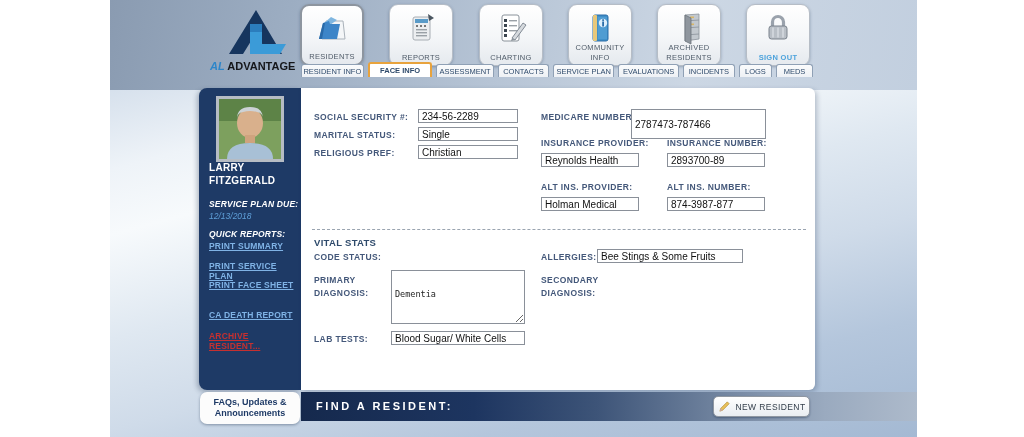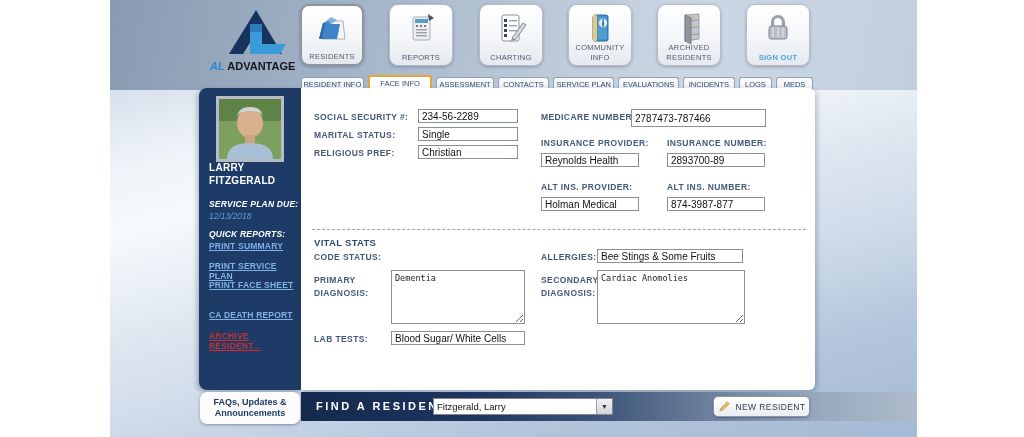--- a/index.html
+++ b/index.html
@@ -20,39 +20,39 @@
   
   .tool-btn { position:absolute; top:4px; width:64px; height:62px; border:1px solid #b6bdc6; border-radius:9px;
     background:linear-gradient(180deg,#ffffff 0%,#f4f6f8 55%,#e5e9ee 100%); box-shadow:0 1px 3px rgba(40,60,90,.35);
     display:flex; flex-direction:column; align-items:center; justify-content:flex-end; padding-bottom:3px; cursor:pointer; }
   .tool-btn.selected { border:2px solid #8d959f; }
   .tool-btn .ticon { position:absolute; top:5px; left:50%; transform:translateX(-50%); }
   .tool-btn .tlabel { font-size:7.5px; color:#4f5b68; text-align:center; line-height:1.25; letter-spacing:.3px; }
   .tool-btn .tlabel.signout { color:#4da3dc; font-weight:bold; }
 
   
-  .tabs { position:absolute; left:301px; top:75px; width:512px; height:15px; display:flex; gap:4px; align-items:flex-end; }
+  .tabs { position:absolute; left:301px; top:62px; width:512px; height:15px; display:flex; gap:4px; align-items:flex-end; }
   .tab { height:13px; background:linear-gradient(180deg,#fafbfc,#eef1f5); border:1px solid #8fa0b5; border-bottom:none;
     border-radius:3px 3px 0 0; font-size:7.5px; color:#2e4a6b; display:flex; align-items:center; justify-content:center; cursor:pointer; white-space:nowrap; }
-  .tab.active { height:15px; background:#fff; border:2px solid #E8A33D; border-bottom:none; font-weight:normal; }
+  .tab.active { height:15px; background:#fff; border:2px solid #E8A33D; border-bottom:none; font-weight:bold; }
 
   
   .sidebar { position:absolute; left:199px; top:88px; width:102px; height:302px; background:#1E3A66; border-radius:8px 0 0 8px; box-shadow:-2px 2px 5px rgba(20,40,70,.3); }
   .photo-frame { position:absolute; left:17px; top:8px; width:68px; height:66px; border:3px solid #b6bcc4; background:#7a9a5a; }
   .res-name { position:absolute; left:10px; top:73px; color:#fff; font-weight:bold; font-size:10px; line-height:1.3; letter-spacing:.3px; }
   .sb-label { position:absolute; left:10px; color:#fff; font-style:italic; font-size:8.5px; font-weight:bold; letter-spacing:.2px; }
   .sb-date { position:absolute; left:10px; color:#5f9fd8; font-size:8.5px; font-style:italic; }
   .sb-link { position:absolute; left:10px; color:#7fb2e5; font-size:8.5px; font-weight:bold; text-decoration:underline; cursor:pointer; letter-spacing:.2px; }
   .sb-link.red { color:#c53030; }
 
   
   .main-panel { position:absolute; left:301px; top:88px; width:514px; height:302px; background:#fff; border-radius:0 6px 6px 0; box-shadow:2px 2px 5px rgba(20,40,70,.25); }
   .flabel { position:absolute; font-size:8.5px; color:#44587a; letter-spacing:.4px; font-weight:bold; }
   .finput { position:absolute; border:1px solid #8a9099; background:#fff; font-size:10px; color:#111; padding:0 3px; font-family:"Liberation Sans",sans-serif; }
-  .ftext  { position:absolute; border:1px solid #8a9099; background:#fff; font-size:8.5px; color:#222; padding:2px 3px; font-family:"DejaVu Sans Mono",monospace; resize:both; }
+  .ftext  { position:absolute; border:1px solid #8a9099; background:#fff; font-size:8.5px; color:#222; padding:18px 3px; font-family:"DejaVu Sans Mono",monospace; resize:both; }
   .dashed { position:absolute; border-top:1px dashed #9aa4b0; }
   .vs-head { position:absolute; font-size:9.5px; font-weight:bold; color:#2e4a6b; letter-spacing:.3px; }
 
   
   .bottom-bar { position:absolute; left:301px; top:392px; width:616px; height:29px;
     background:linear-gradient(90deg,#15294d 0%,#1d3560 28%,#3d5478 48%,#71849f 68%,#9aaabf 85%,#adbacb 100%); }
   .find-label { position:absolute; left:15px; top:8px; color:#fff; font-size:11px; font-weight:bold; letter-spacing:2.5px; }
   .dropdown { position:absolute; left:132px; top:6px; width:180px; height:17px; background:#fff; border:1px solid #7f8793; display:flex; align-items:center; cursor:pointer; }
   .dropdown .dd-text { flex:1; font-size:9.5px; color:#111; padding-left:3px; }
   .dropdown .dd-arrow { width:16px; height:100%; background:linear-gradient(180deg,#f2f3f5,#cfd3d9); border-left:1px solid #9aa0a8; display:flex; align-items:center; justify-content:center; font-size:7px; color:#333; }
@@ -200,21 +200,21 @@
   <div class="main-panel"></div>
 
   <div class="flabel" style="left:314px;top:112px">SOCIAL SECURITY #:</div>
   <input class="finput" style="left: 418px; top: 109px; width: 100px; height: 14px;" value="234-56-2289">
   <div class="flabel" style="left:314px;top:130px">MARITAL STATUS:</div>
   <input class="finput" style="left: 418px; top: 127px; width: 100px; height: 14px;" value="Single">
   <div class="flabel" style="left:314px;top:148px">RELIGIOUS PREF:</div>
   <input class="finput" style="left: 418px; top: 145px; width: 100px; height: 14px;" value="Christian">
 
   <div class="flabel" style="left:541px;top:112px">MEDICARE NUMBER:</div>
-  <input class="finput" style="left: 631px; top: 109px; width: 135px; height: 18px;" value="2787473-787466">
+  <input class="finput" style="left: 631px; top: 109px; width: 135px; height: 30px;" value="2787473-787466">
 
   <div class="flabel" style="left:541px;top:138px">INSURANCE PROVIDER:</div>
   <div class="flabel" style="left:667px;top:138px">INSURANCE NUMBER:</div>
   <input class="finput" style="left: 541px; top: 153px; width: 98px; height: 14px;" value="Reynolds Health">
   <input class="finput" style="left: 667px; top: 153px; width: 98px; height: 14px;" value="2893700-89">
 
   <div class="flabel" style="left:541px;top:182px">ALT INS. PROVIDER:</div>
   <div class="flabel" style="left:667px;top:182px">ALT INS. NUMBER:</div>
   <input class="finput" style="left: 541px; top: 197px; width: 98px; height: 14px;" value="Holman Medical">
   <input class="finput" style="left: 667px; top: 197px; width: 98px; height: 14px;" value="874-3987-877">
@@ -223,31 +223,26 @@
 
   <div class="vs-head" style="left:314px;top:237px">VITAL STATS</div>
   <div class="flabel" style="left:314px;top:252px">CODE STATUS:</div>
   <input class="finput" style="left: 391px; top: 249px; width: 134px; height: 14px; margin-top: 36px;" value="DNR">
   <div class="flabel" style="left:541px;top:252px">ALLERGIES:</div>
   <input class="finput" style="left: 597px; top: 249px; width: 146px; height: 14px;" value="Bee Stings &amp; Some Fruits">
 
   <div class="flabel" style="left:314px;top:274px;width:72px;line-height:1.5">PRIMARY DIAGNOSIS:</div>
   <textarea class="ftext" style="left: 391px; top: 270px; width: 134px; height: 54px;">Dementia</textarea>
   <div class="flabel" style="left:541px;top:274px;width:58px;line-height:1.5">SECONDARY DIAGNOSIS:</div>
-  <textarea class="ftext" style="left: 597px; top: 270px; width: 148px; height: 54px;">Cardiac Anomolies</textarea>
 
   <div class="flabel" style="left:314px;top:334px">LAB TESTS:</div>
   <input class="finput" style="left: 391px; top: 331px; width: 134px; height: 14px;" value="Blood Sugar/ White Cells">
 
   <div class="bottom-bar">
     <div class="find-label">FIND A RESIDENT:</div>
-    <div class="dropdown">
-      <span class="dd-text">Fitzgerald, Larry</span>
-      <span class="dd-arrow">▼</span>
-    </div>
     <div class="new-res-btn">
       <svg width="13" height="13" viewBox="0 0 14 14">
         <path d="M2 12 L3 9 L10 2 L12 4 L5 11 Z" fill="#e8c05a" stroke="#b08a2e" stroke-width=".7"></path>
         <path d="M2 12 L3 9 L5 11 Z" fill="#caa"></path>
       </svg>
       <span>NEW RESIDENT</span>
     </div>
   </div>
 
   <div class="faq-btn">

